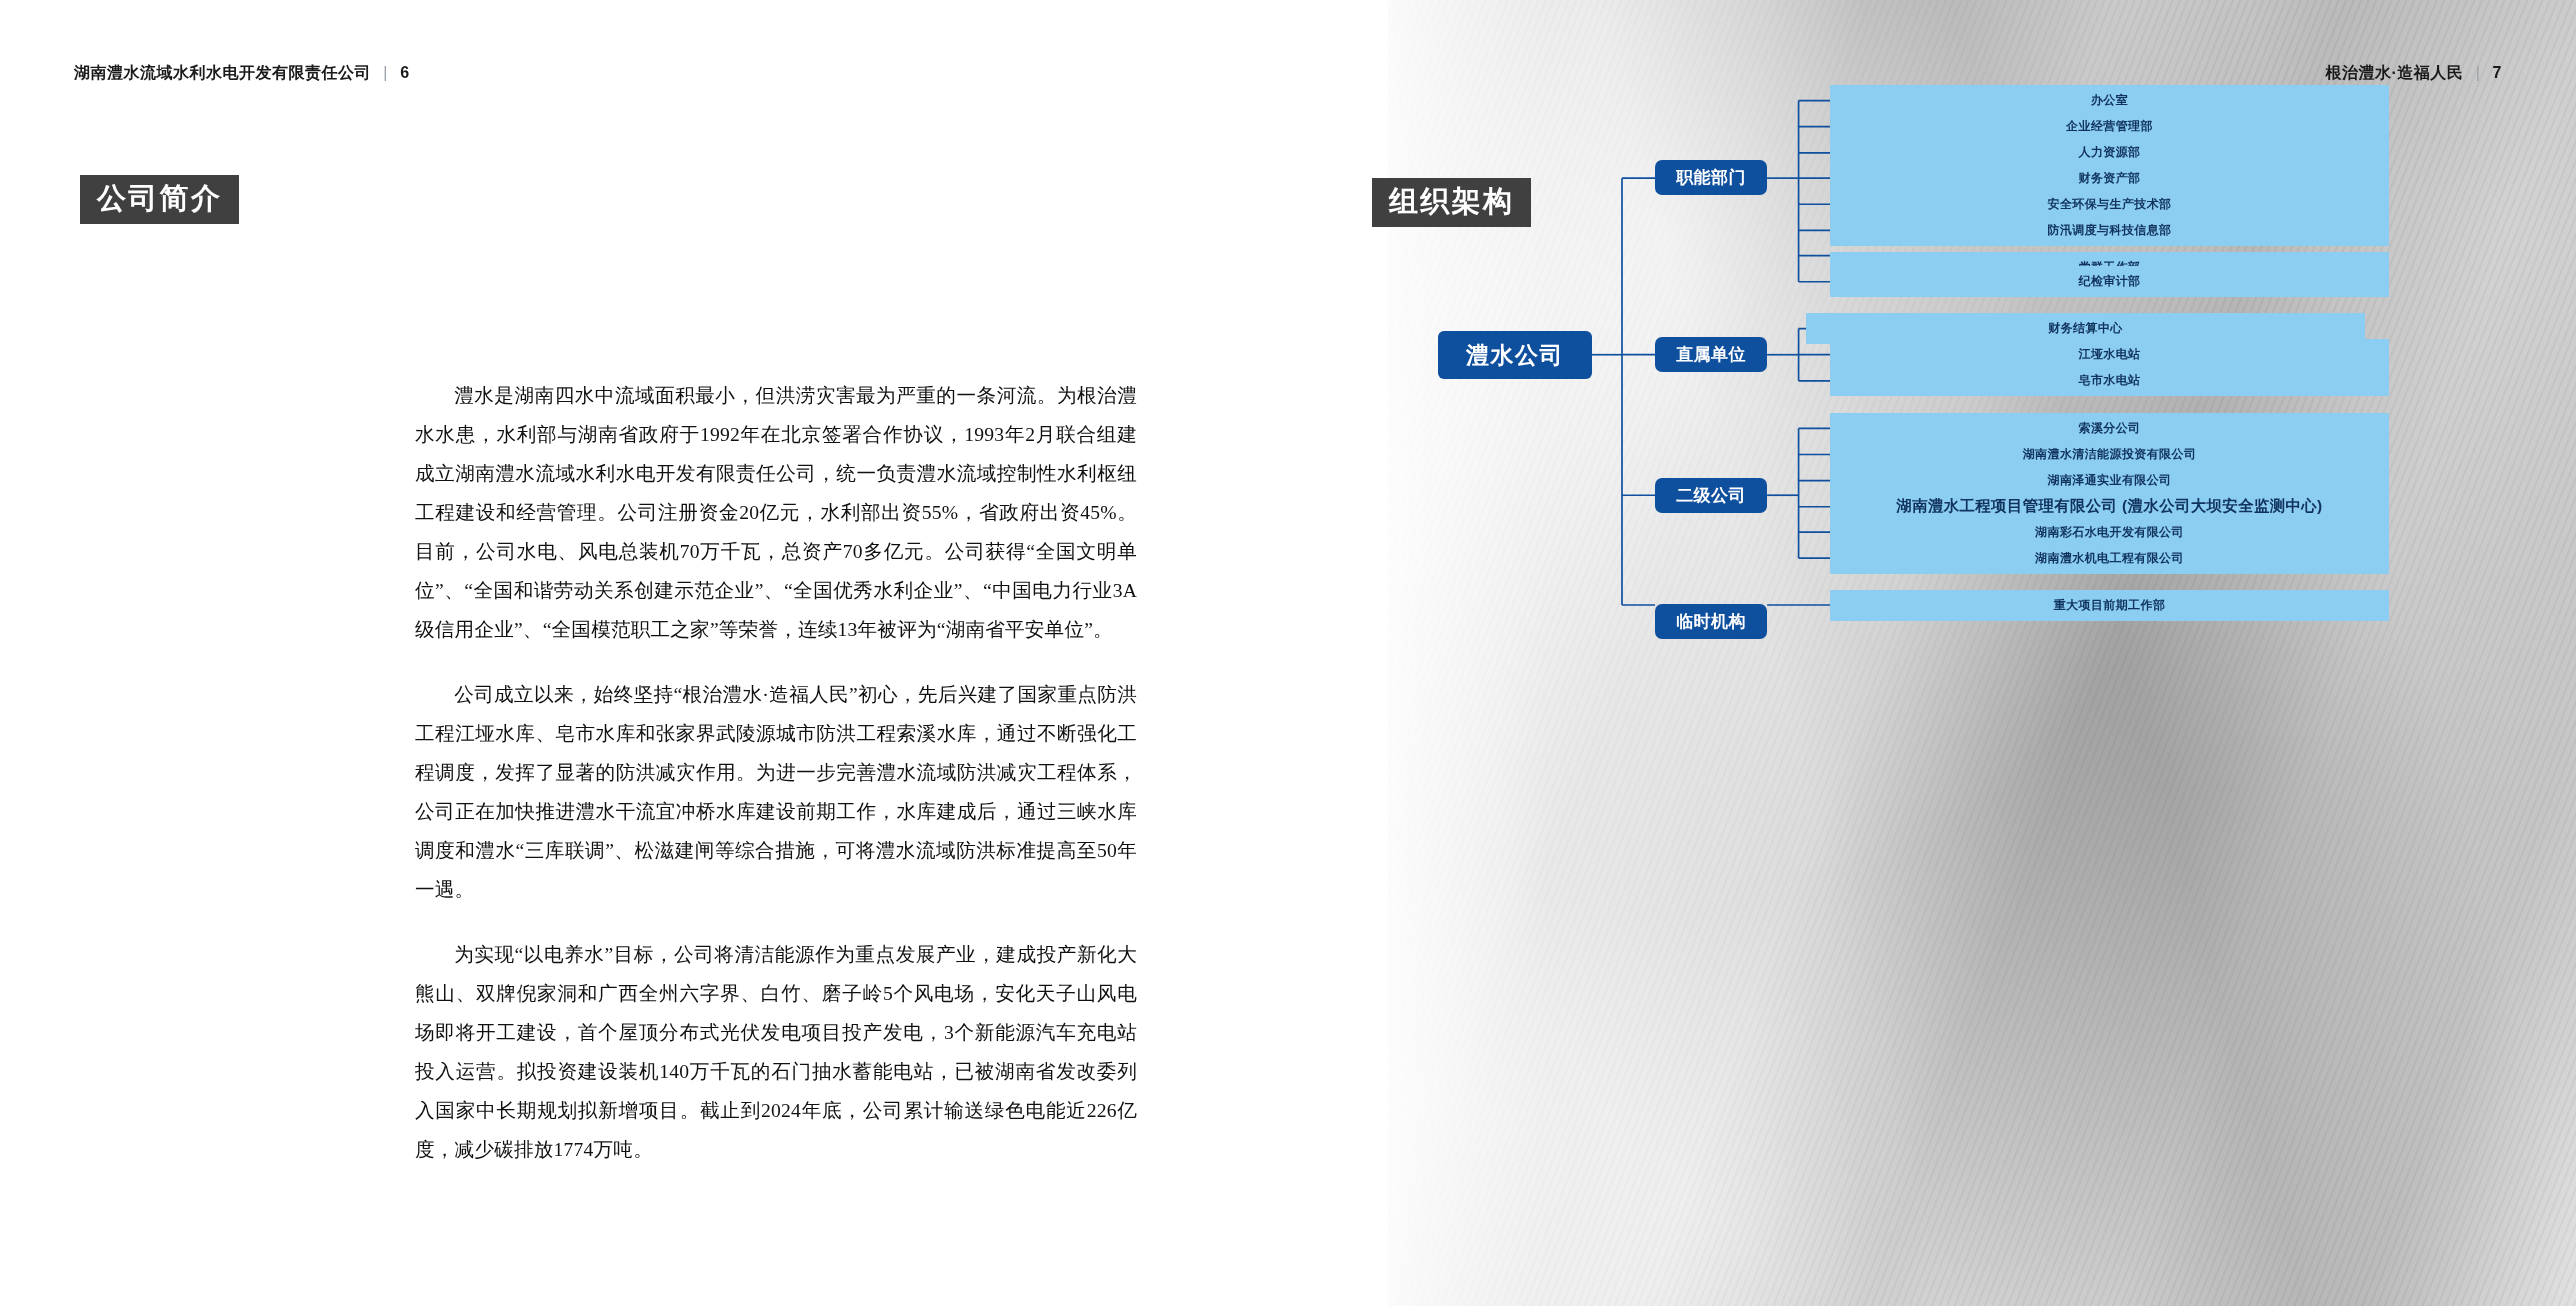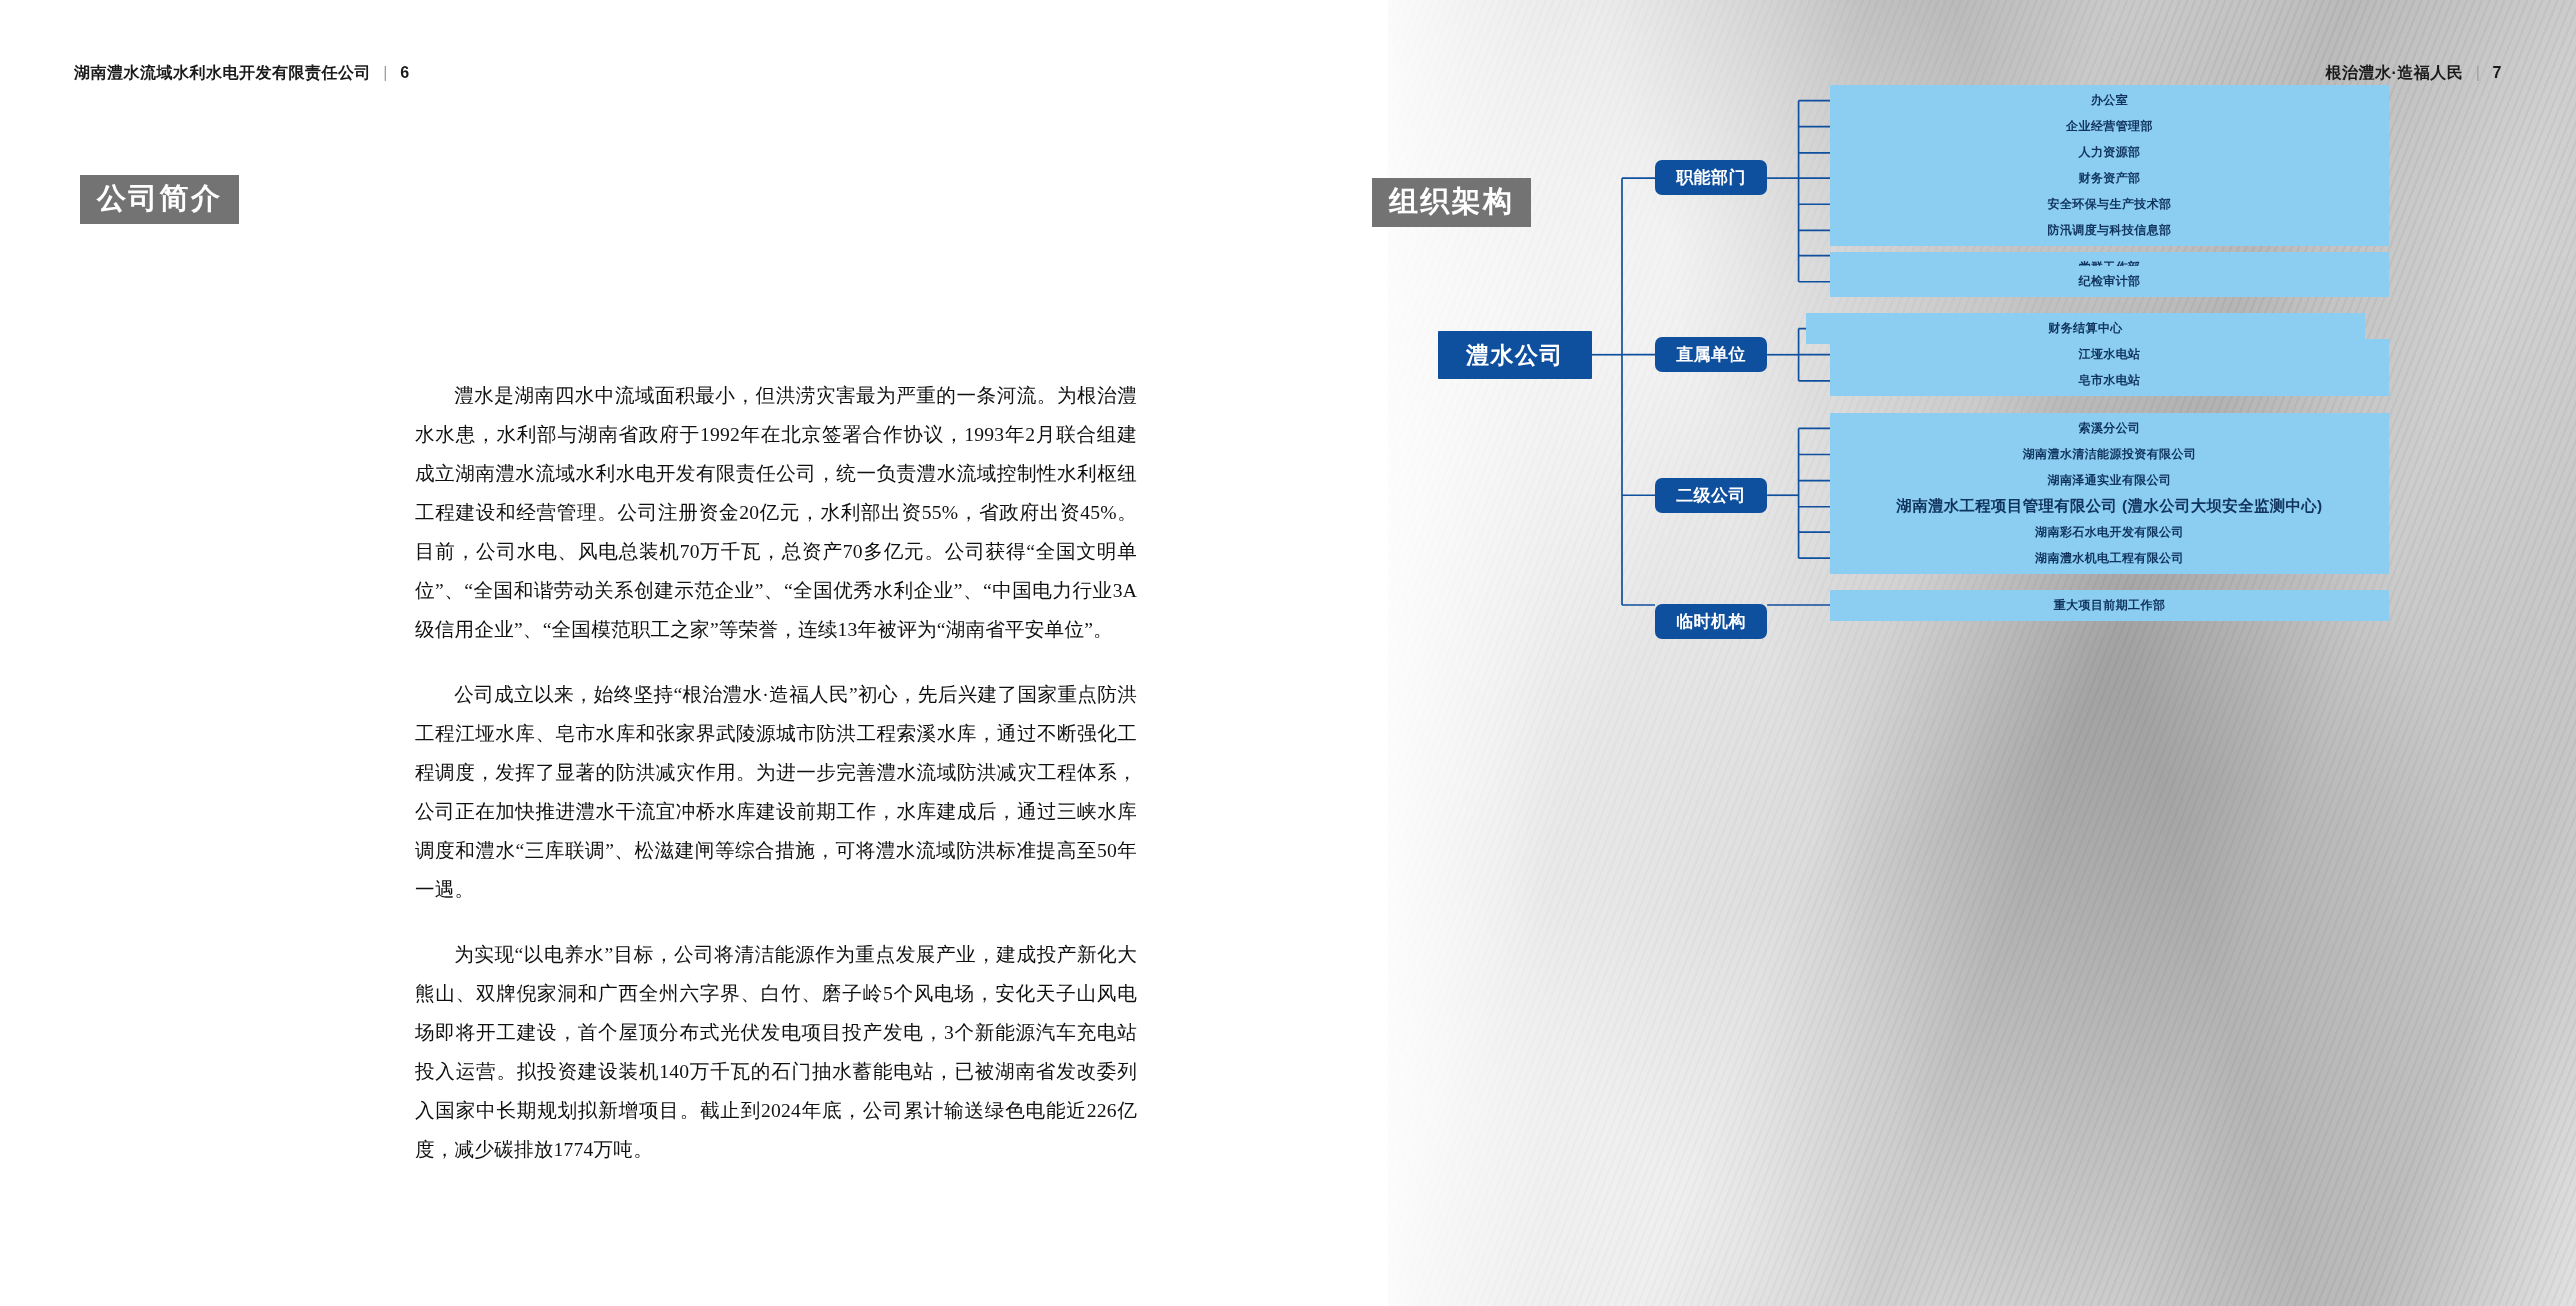--- a/index.html
+++ b/index.html
@@ -49,21 +49,21 @@
     font-weight: 400;
   }
   .runhead .pg {
     font-weight: 700;
     color: #1a1a1a;
   }
 
   
   .sect-title {
     position: absolute;
-    background: #737373;
+    background: #404040;
     color: #ffffff;
     font-size: 29px;
     font-weight: 700;
     letter-spacing: 2.3px;
     padding: 9.2px 17px 10.7px 17px;
     line-height: 1;
   }
   .sect-title-left { left: 80px; top: 175px; }
 
   
@@ -167,21 +167,21 @@
     height: 35px;
     width: 112px;
     border-radius: 7px;
     font-size: 17px;
   }
   .node-root {
     background: #0e4f9e;
     color: #ffffff;
     height: 48px;
     width: 154px;
-    border-radius: 1px;
+    border-radius: 6px;
     font-size: 23px;
     letter-spacing: 1.5px;
   }
   .org svg {
     position: absolute;
     left: 0; top: 0;
     width: 1288px;
     height: 1306px;
     overflow: visible;
   }

